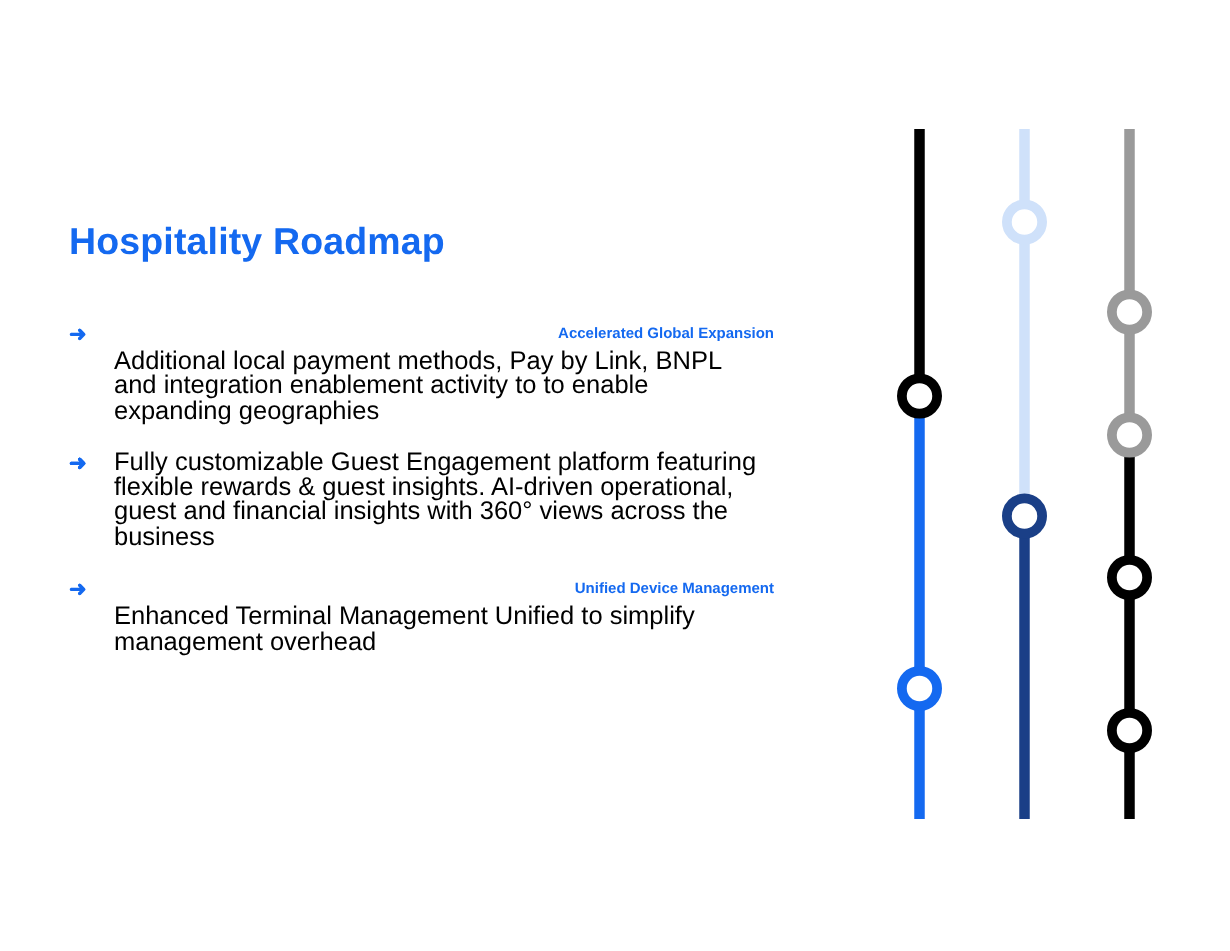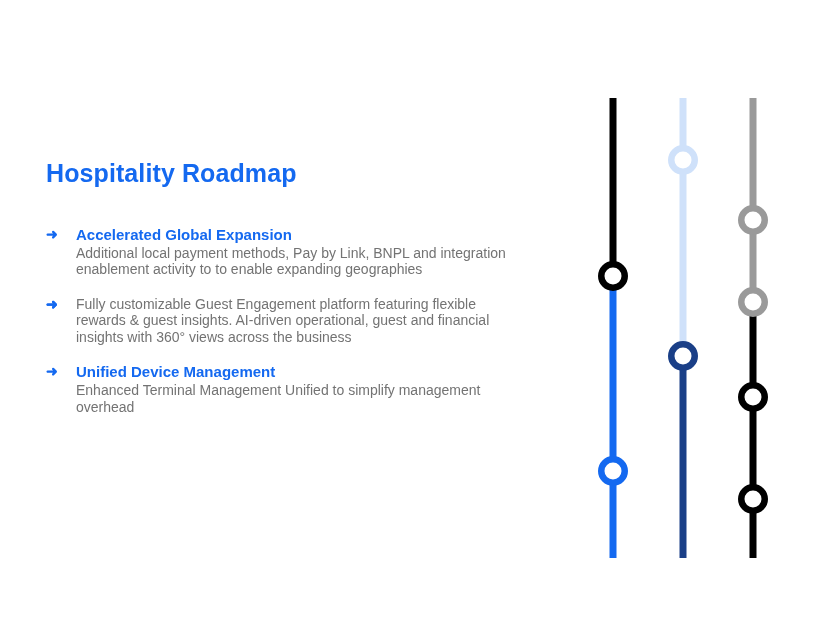--- a/index.html
+++ b/index.html
@@ -13,21 +13,20 @@
     position: relative;
     overflow: hidden;
     font-family: "Liberation Sans", sans-serif;
     -webkit-font-smoothing: antialiased;
   }
 
   .slide {
     position: absolute;
     inset: 0;
     background: #ffffff;
-    margin-top: 12px;
   }
 
   
   .content {
     position: absolute;
     left: 46px;
     top: 148px;
     width: 470px;
   }
 
@@ -58,31 +57,32 @@
     left: 0;
     top: 0px;
     font-size: 14px;
     line-height: 17px;
     color: #1469f0;
     font-weight: bold;
   }
 
   .bullet-heading {
     display: block;
-    font-size: 15px;
+    font-size: 10px;
     font-weight: bold;
     color: #1469f0;
     line-height: 17px;
     margin-bottom: 2px;
+    text-align: right;
   }
 
   .bullet-body {
     display: block;
-    font-size: 14px;
-    color: #737373;
+    font-size: 17px;
+    color: #000000;
     line-height: 16.5px;
     max-width: 430px;
   }
 
   
   .roadmap-graphic {
     position: absolute;
     left: 560px;
     top: 60px;
     width: 250px;

